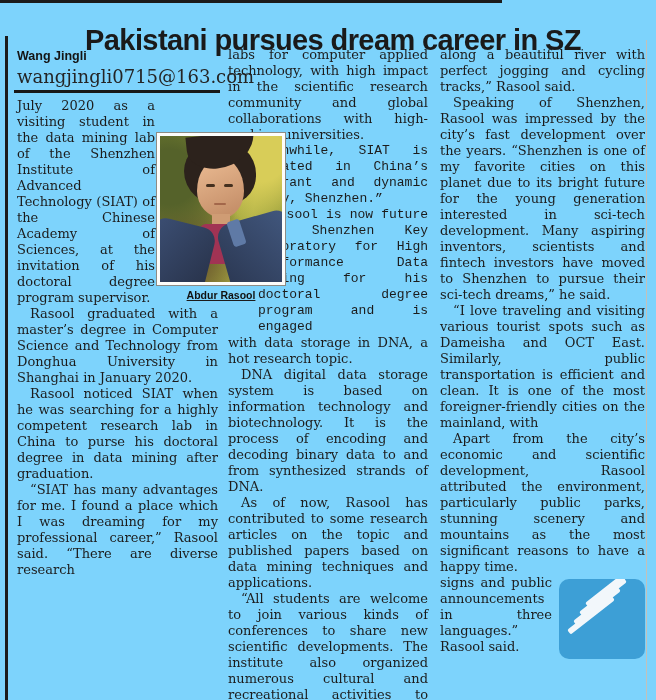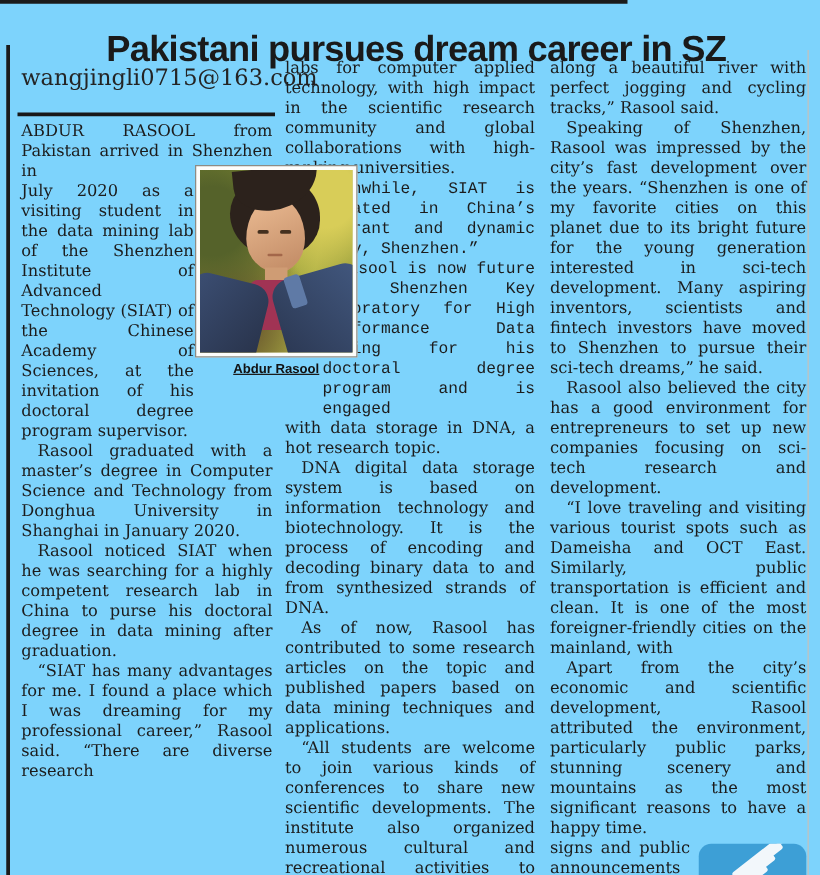--- a/index.html
+++ b/index.html
@@ -90,26 +90,26 @@
 
 <div class="page">
 
   <div class="top-rule"></div>
   <div class="left-rule"></div>
   <div class="right-rule"></div>
 
   <h1 class="headline">Pakistani pursues dream career in SZ</h1>
 
   <div class="byline">
+    <div class="author">Wang Jingli</div>
     <div class="email">wangjingli0715@163.com</div>
   </div>
   <div class="byline-rule"></div>
 
   <div class="col col1">
-    <p>ABDUR RASOOL from Pakistan arrived in Shenzhen in</p>
     <p class="narrow1">July 2020 as a visiting student in the data mining lab of the Shenzhen Institute of Advanced Technology (SIAT) of the Chinese Academy of Sciences, at the invitation of his doctoral degree program supervisor.</p>
     <p class="ind">Rasool graduated with a master’s degree in Computer Science and Technology from Donghua University in Shanghai in January 2020.</p>
     <p class="ind">Rasool noticed SIAT when he was searching for a highly competent research lab in China to purse his doctoral degree in data mining after graduation.</p>
     <p class="ind">“SIAT has many advantages for me. I found a place which I was dreaming for my professional career,” Rasool said. “There are diverse research</p>
   </div>
 
   <div class="col col2">
     <p>labs for computer applied technology, with high impact in the scientific research community and global collaborations with high-ranking universities.</p>
     <div class="narrow2">
       <p>Meanwhile, SIAT is located in China’s vibrant and dynamic city, Shenzhen.”</p>
@@ -117,21 +117,20 @@
     </div>
     <p>with data storage in DNA, a hot research topic.</p>
     <p class="ind">DNA digital data storage system is based on information technology and biotechnology. It is the process of encoding and decoding binary data to and from synthesized strands of DNA.</p>
     <p class="ind">As of now, Rasool has contributed to some research articles on the topic and published papers based on data mining techniques and applications.</p>
     <p class="ind">“All students are welcome to join various kinds of conferences to share new scientific developments. The institute also organized numerous cultural and recreational activities to provide a chance to bring the international students and employees together. Furthermore, the campus is located</p>
   </div>
 
   <div class="col col3">
     <p>along a beautiful river with perfect jogging and cycling tracks,” Rasool said.</p>
     <p class="ind">Speaking of Shenzhen, Rasool was impressed by the city’s fast development over the years. “Shenzhen is one of my favorite cities on this planet due to its bright future for the young generation interested in sci-tech development. Many aspiring inventors, scientists and fintech investors have moved to Shenzhen to pursue their sci-tech dreams,” he said.</p>
-    <p class="ind">Rasool also believed the city has a good environment for entrepreneurs to set up new companies focusing on sci-tech research and development.</p>
     <p class="ind">“I love traveling and visiting various tourist spots such as Dameisha and OCT East. Similarly, public transportation is efficient and clean. It is one of the most foreigner-friendly cities on the mainland, with</p>
     <p class="ind">Apart from the city’s economic and scientific development, Rasool attributed the environment, particularly public parks, stunning scenery and mountains as the most significant reasons to have a happy time.</p>
     <div>
       <span class="logo">
         <span class="stripe s1"></span>
         <span class="stripe s2"></span>
         <span class="stripe s3"></span>
         <span class="stripe s4"></span>
 
       </span>

